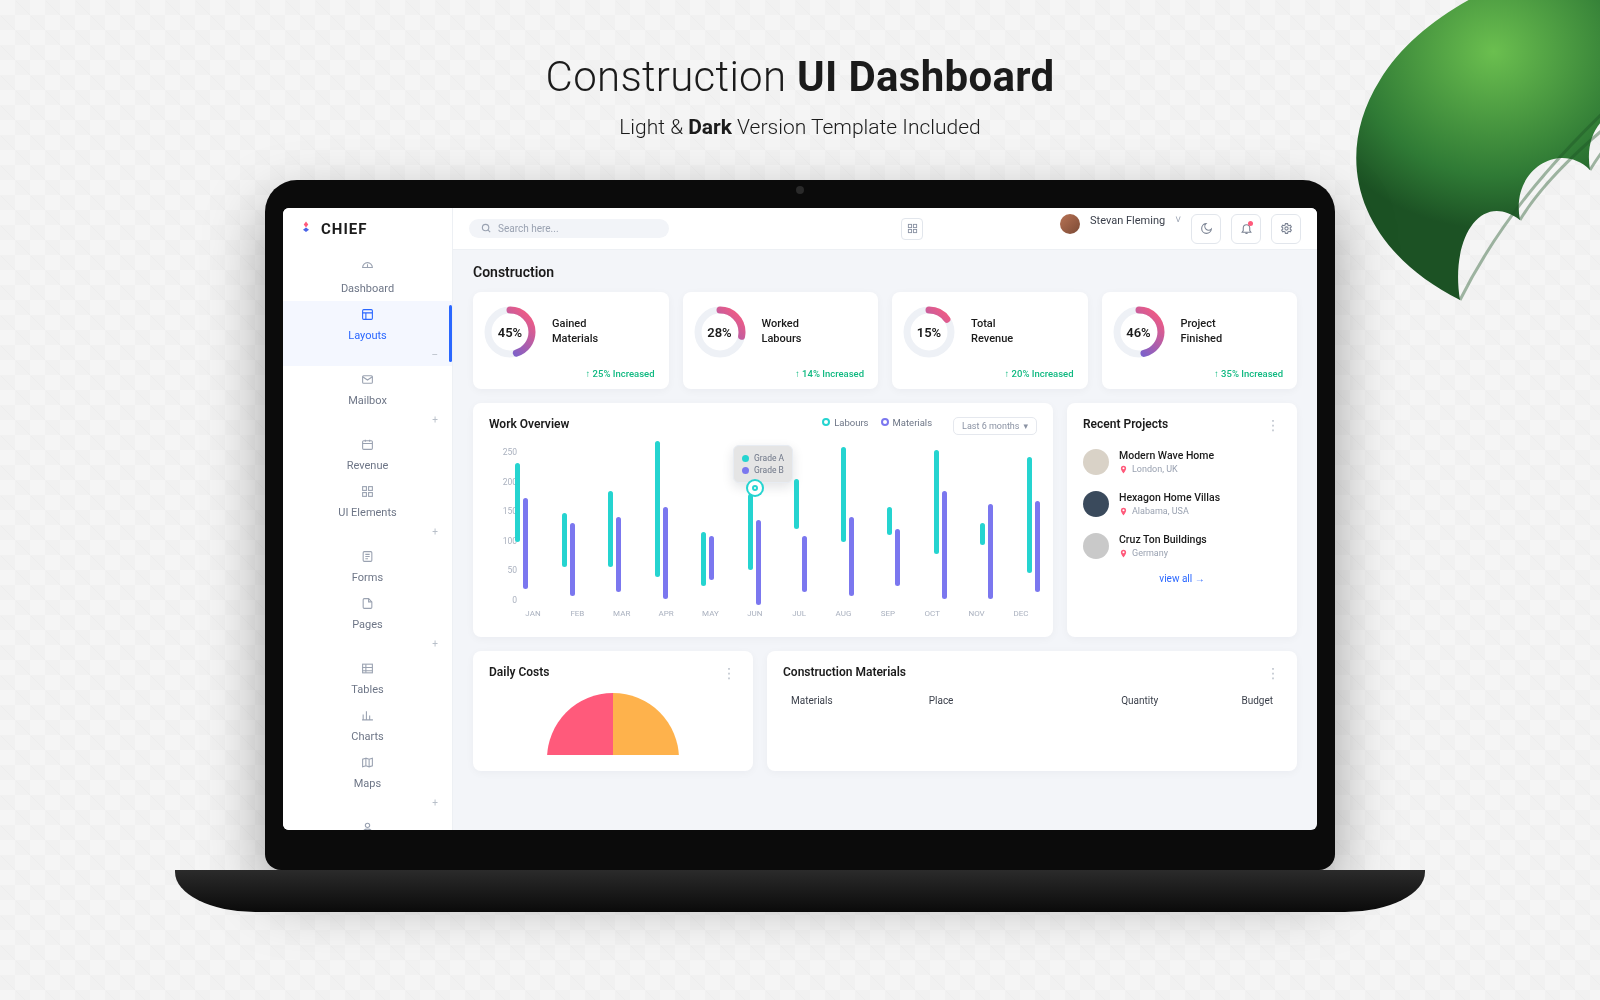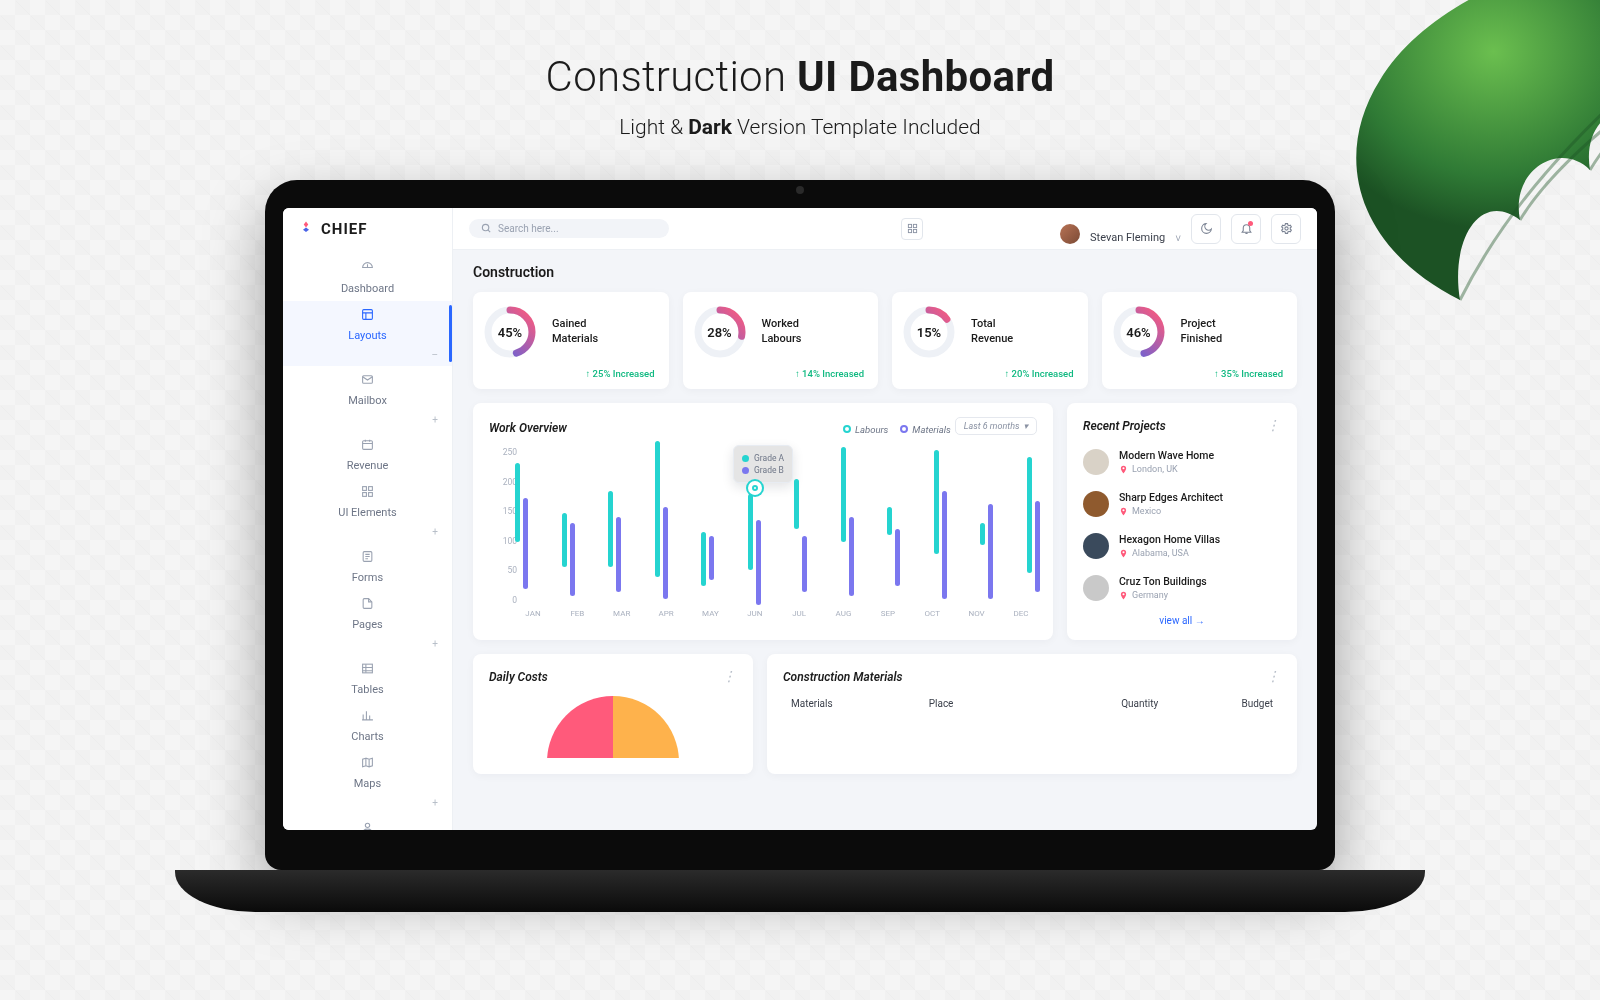--- a/index.html
+++ b/index.html
@@ -145,21 +145,21 @@
   font-size:10px; gap:6px;
 }
 .midicon {
   width:22px; height:22px;
   border:1px solid #e2e6ec;
   border-radius:4px;
   display:flex; align-items:center; justify-content:center;
   color:#8a92a3; font-size:10px;
   margin-left:220px;
 }
-.tb-right { margin-left:auto; display:flex; align-items:flex-end; gap:10px; font-size:11px; color:#3a3f4a;}
+.tb-right { margin-left:auto; display:flex; align-items:flex-start; gap:10px; font-size:11px; color:#3a3f4a;}
 .avatar { width:20px; height:20px; border-radius:50%; background:linear-gradient(135deg,#b87355,#7b4a35);}
 .iconbtn {
   width:30px; height:30px; border:1px solid #e2e6ec; border-radius:6px;
   display:flex; align-items:center; justify-content:center; color:#7c8494;
   cursor:pointer;
 }
 .badge-dot { position:relative; }
 .badge-dot::after { content:""; position:absolute; top:6px; right:7px; width:5px;height:5px;background:#ff5a7b;border-radius:50%;}
 
 .content { padding:14px 20px 0 20px; flex:1; overflow:hidden;}
@@ -175,21 +175,21 @@
 .stat-top { display:flex; align-items:center; gap:14px;}
 .donut { width:56px; height:56px; position:relative;}
 .donut svg { width:56px; height:56px; transform:rotate(-90deg);}
 .donut .pct { position:absolute; inset:0; display:flex; align-items:center; justify-content:center; font-size:13px; font-weight:600; color:#1b1b1b;}
 .stat-label { font-size:11px; color:#1b1b1b; line-height:1.35; font-weight:500;}
 .stat-delta { margin-top:8px; text-align:right; font-size:9.5px; color:#10b981; font-weight:500;}
 .stat-delta::before { content:"↑ "; }
 
 .row2 { display:grid; grid-template-columns: 1fr 230px; gap:14px; margin-top:14px;}
 .panel { background:#fff; border-radius:8px; padding:14px 16px; box-shadow:0 2px 8px rgba(16,24,40,0.04);}
-.panel-head { display:flex; align-items:flex-end; gap:4px; margin-bottom:8px;font-style:italic;}
+.panel-head { display:flex; align-items:flex-start; gap:21px; margin-bottom:8px;}
 .panel-title { font-size:12px; font-weight:600; color:#1b1b1b;}
 .legend { display:flex; gap:12px; font-size:9.5px; color:#6e7687; align-items:center;}
 .legend .dot { width:8px;height:8px;border-radius:50%; display:inline-block; margin-right:4px; border:2px solid; background:#fff;}
 .dropdown { font-size:9px; color:#8a92a3; border:1px solid #e5e8ee; border-radius:5px; padding:3px 8px; display:flex; align-items:center; gap:4px;}
 .kebab { margin-left:auto; color:#b8bfc9; cursor:pointer; font-size:14px; letter-spacing:1px;}
 
 
 .chart-wrap { position:relative; height:180px; }
 .yaxis { position:absolute; left:0; top:4px; bottom:18px; width:28px; display:flex; flex-direction:column; justify-content:space-between; font-size:8.5px; color:#aab1bf; text-align:right; }
 .plot { position:absolute; left:32px; right:4px; top:4px; bottom:18px; }
@@ -618,32 +618,20 @@
       <div class="pname">Modern Wave Home</div>
       <div class="ploc">
         <svg viewBox="0 0 24 24" fill="currentColor">
                           <path d="M12 2a7 7 0 0 0-7 7c0 5 7 13 7 13s7-8 7-13a7 7 0 0 0-7-7zm0 9.5A2.5 2.5 0 1 1 12 6a2.5 2.5 0 0 1 0 5.5z"></path>
                         </svg>
         <span>London, UK</span>
       </div>
     </div>
                   </div>
                   <div class="project">
-                    <div class="pavatar" style="background:#8f5a2e;"></div>
-    <div>
-      <div class="pname">Sharp Edges Architect</div>
-      <div class="ploc">
-        <svg viewBox="0 0 24 24" fill="currentColor">
-                          <path d="M12 2a7 7 0 0 0-7 7c0 5 7 13 7 13s7-8 7-13a7 7 0 0 0-7-7zm0 9.5A2.5 2.5 0 1 1 12 6a2.5 2.5 0 0 1 0 5.5z"></path>
-                        </svg>
-        <span>Mexico</span>
-      </div>
-    </div>
-                  </div>
-                  <div class="project">
                     <div class="pavatar" style="background:#3a4a5c;"></div>
     <div>
       <div class="pname">Hexagon Home Villas</div>
       <div class="ploc">
         <svg viewBox="0 0 24 24" fill="currentColor">
                           <path d="M12 2a7 7 0 0 0-7 7c0 5 7 13 7 13s7-8 7-13a7 7 0 0 0-7-7zm0 9.5A2.5 2.5 0 1 1 12 6a2.5 2.5 0 0 1 0 5.5z"></path>
                         </svg>
         <span>Alabama, USA</span>
       </div>
     </div>

